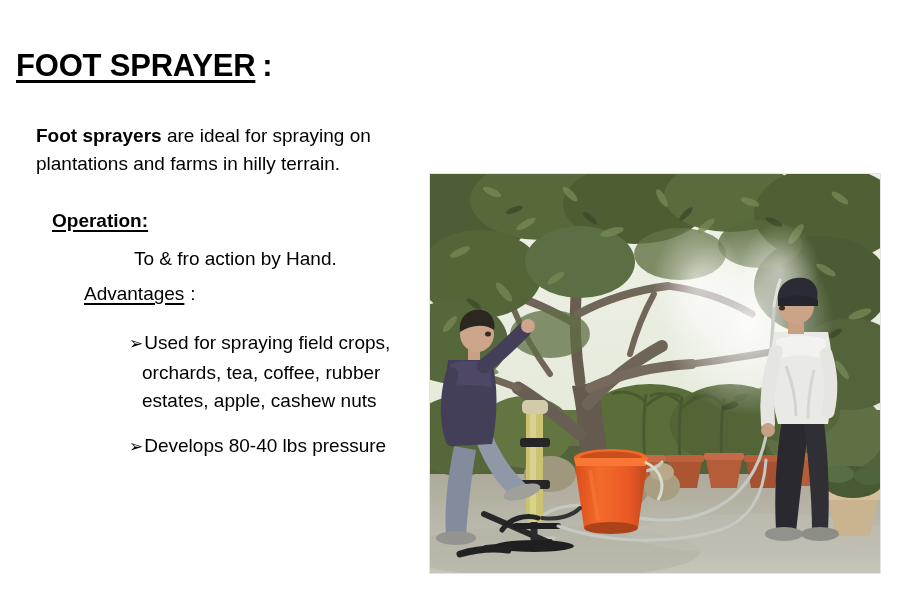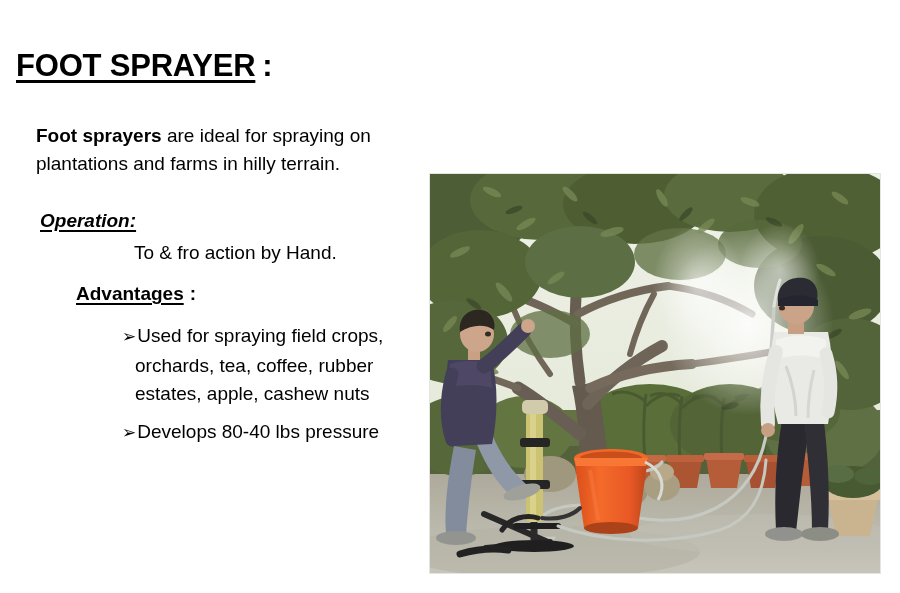--- a/index.html
+++ b/index.html
@@ -37,57 +37,56 @@
     position: absolute;
     left: 36px; top: 122px;
     width: 360px;
     font-size: 19px;
     line-height: 28px;
   }
   .intro b { font-weight: bold; }
 
   .oper-head {
     position: absolute;
-    left: 40px; top: 210px;
+    left: 52px; top: 210px;
     font-size: 19px;
     font-weight: bold;
     text-decoration: underline;
     text-decoration-thickness: 2px;
     text-underline-offset: 3px;
-    font-style: italic;
   }
   .oper-body {
     position: absolute;
-    left: 134px; top: 242px;
+    left: 134px; top: 248px;
     font-size: 19px;
     white-space: nowrap;
   }
 
   .adv-head {
     position: absolute;
-    left: 76px; top: 283px;
-    font-size: 19px;
-    font-weight: bold;
+    left: 84px; top: 283px;
+    font-size: 19px;
+    font-weight: normal;
     white-space: nowrap;
   }
   .adv-head .u {
     text-decoration: underline;
     text-decoration-thickness: 2px;
     text-underline-offset: 3px;
   }
   .adv-head .colon { padding-left: 6px; }
 
   .adv-list {
     position: absolute;
     left: 113px; top: 313px;
     width: 300px;
     font-size: 19px;
     line-height: 28.5px;
   }
-  .adv-item { position: relative; margin: 9px; }
+  .adv-item { position: relative; margin: 16px; }
   .adv-item .arrow {
     font-size: 17px;
     line-height: 28.5px;
     vertical-align: 0px;
     margin-right: 1px;
   }
   .adv-item .txt { display: inline; }
   .adv-item-wrap { text-indent: -13px; padding-left: 13px; }
 
   

